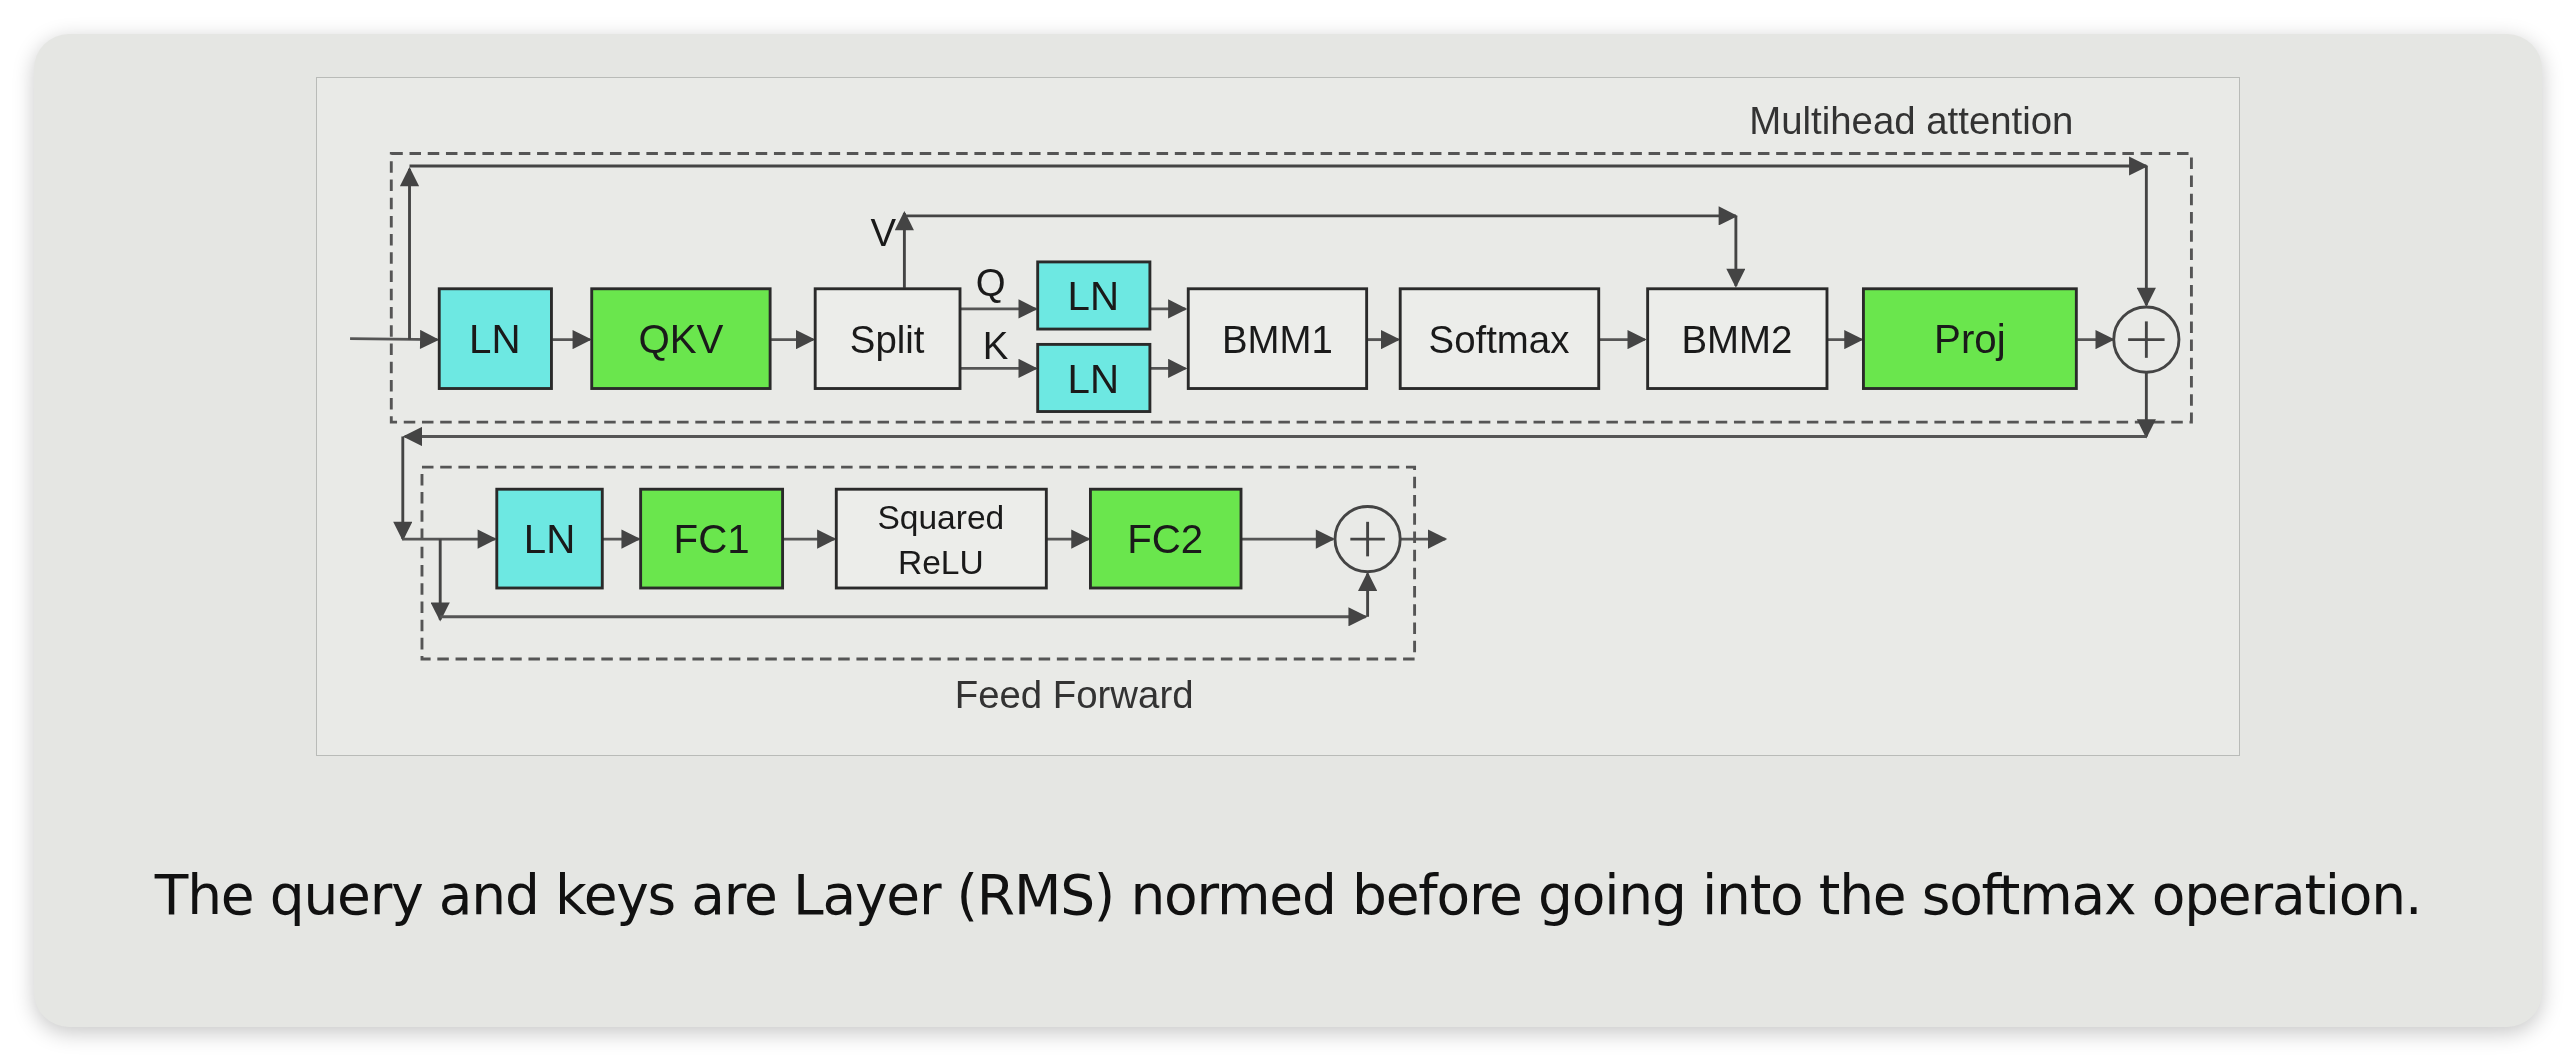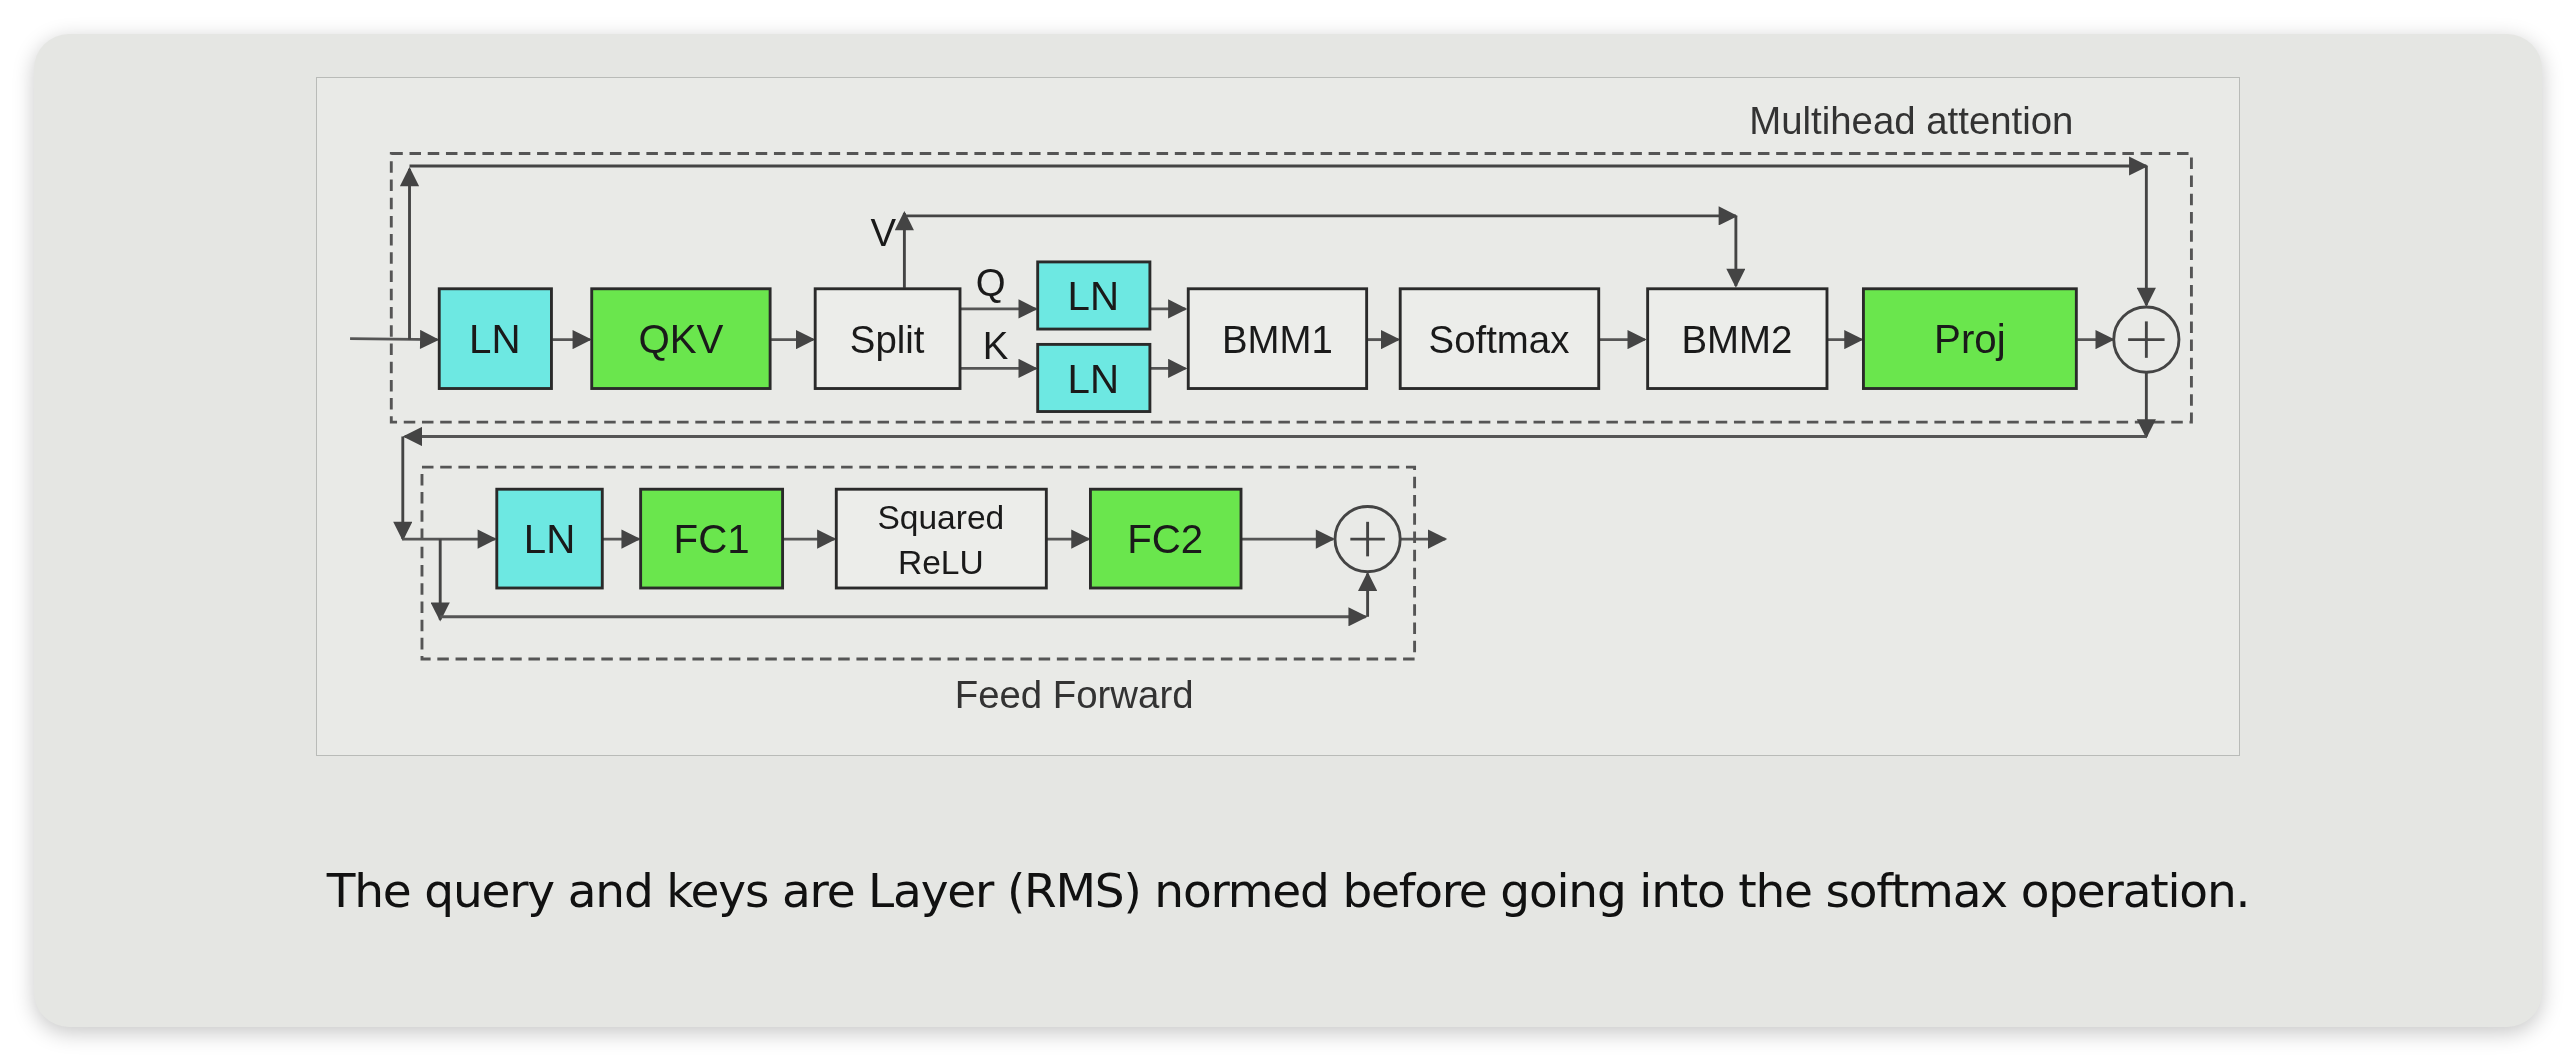--- a/index.html
+++ b/index.html
@@ -41,21 +41,21 @@
     width: 2576px;
     height: 1059px;
   }
   .caption {
     position: absolute;
     left: 0;
     top: 863px;
     width: 2576px;
     text-align: center;
     font-family: "DejaVu Sans", sans-serif;
-    font-size: 47px;
+    font-size: 55px;
     color: #111111;
     letter-spacing: -1.2px;
     white-space: nowrap;
   }
   .box-label {
     font-family: "Liberation Sans", sans-serif;
     fill: #1a1a1a;
     text-anchor: middle;
     dominant-baseline: central;
   }

